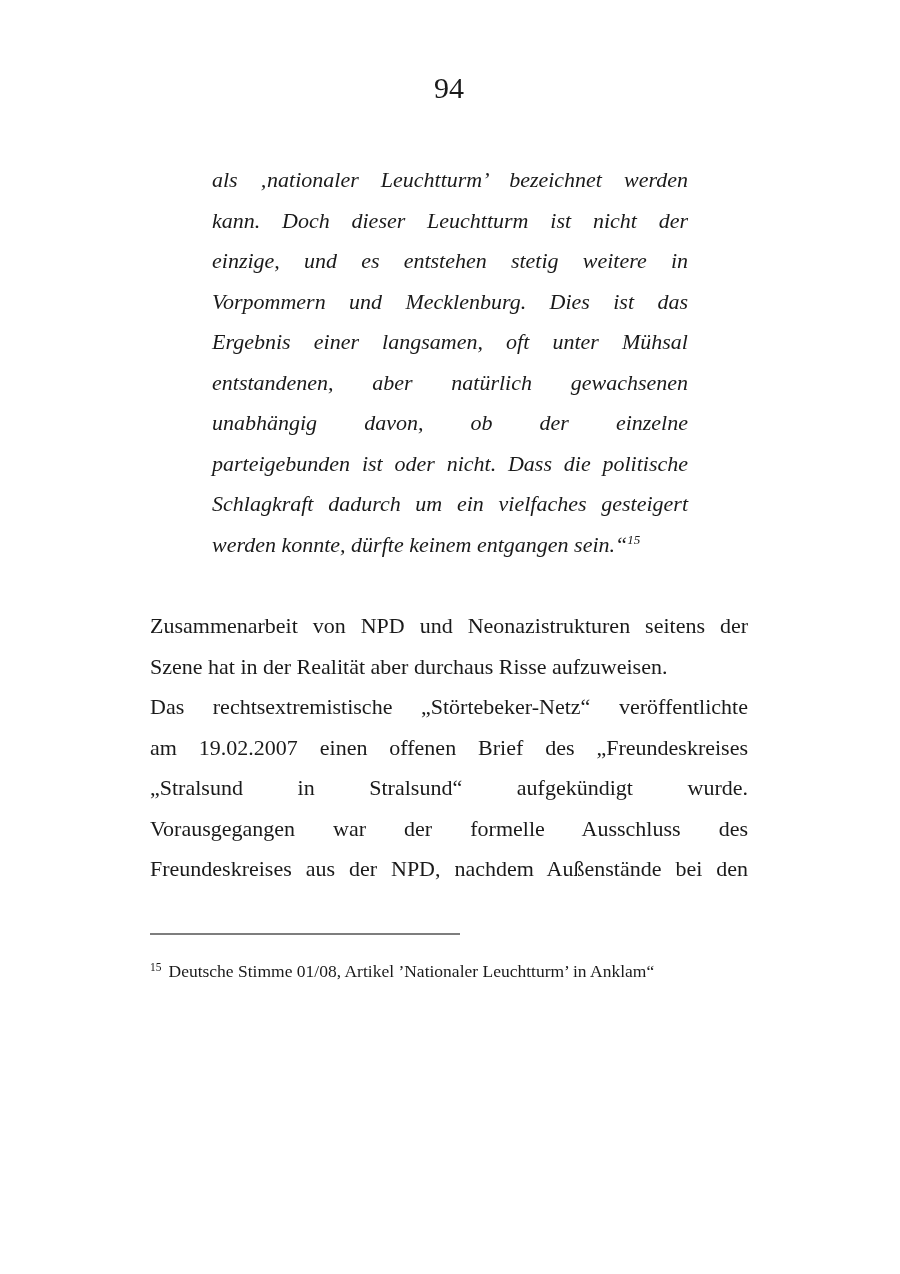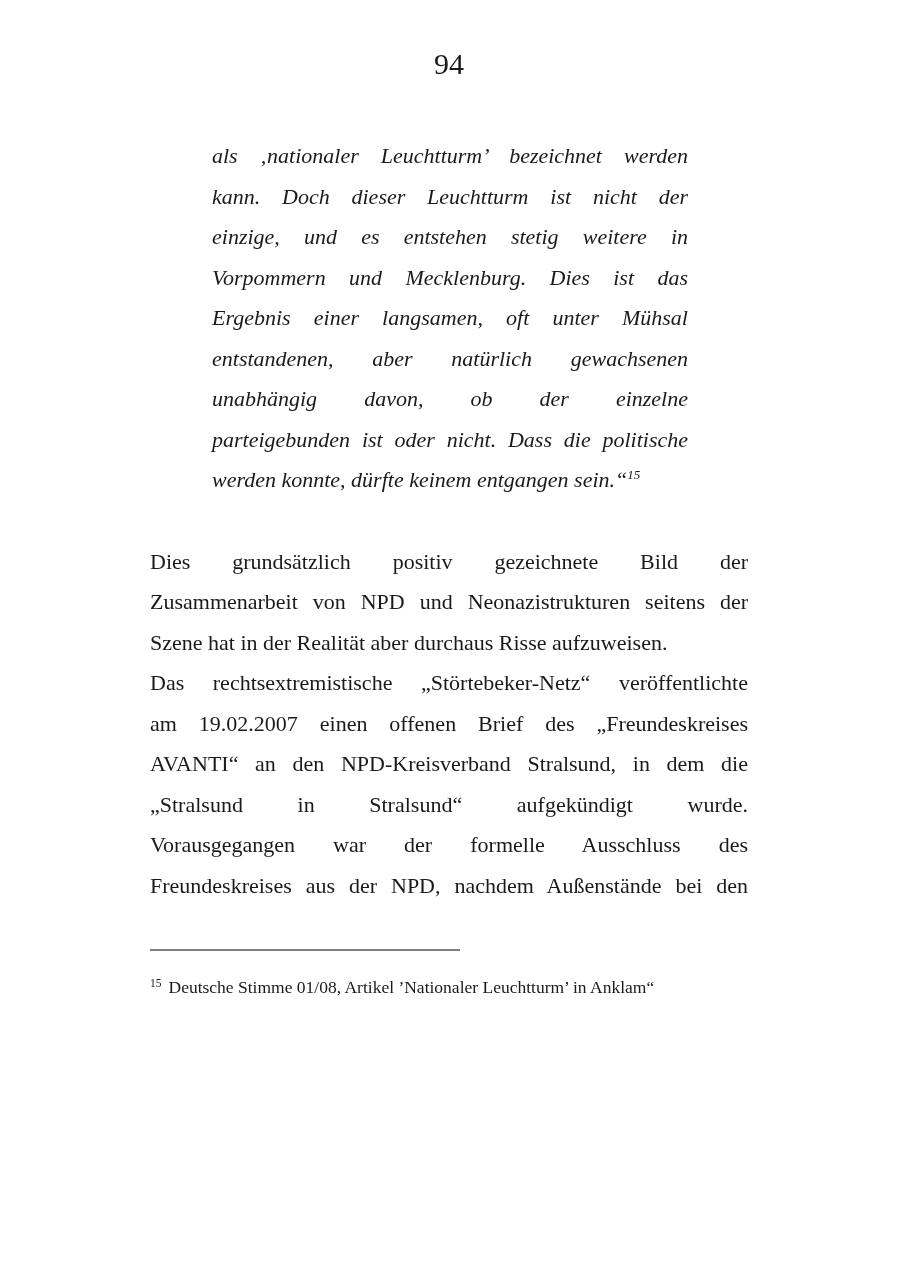--- a/index.html
+++ b/index.html
@@ -15,21 +15,21 @@
     overflow: hidden;
   }
   .page {
     position: relative;
     width: 900px;
     height: 1274px;
     box-sizing: border-box;
     padding: 0 152px 0 150px;
   }
   .page-number {
-    padding-top: 48px;
+    padding-top: 72px;
     font-size: 30px;
     line-height: 32px;
     text-align: center;
   }
   .quote {
     margin-top: 56px;
     margin-left: 62px;
     width: 476px;
     font-style: italic;
     font-size: 22px;
@@ -88,39 +88,38 @@
   <section class="quote">
     <div>
         <div class="line">als ‚nationaler Leuchtturm’ bezeichnet werden</div>
         <div class="line">kann. Doch dieser Leuchtturm ist nicht der</div>
         <div class="line">einzige, und es entstehen stetig weitere in</div>
         <div class="line">Vorpommern und Mecklenburg. Dies ist das</div>
         <div class="line">Ergebnis einer langsamen, oft unter Mühsal</div>
         <div class="line">entstandenen, aber natürlich gewachsenen</div>
         <div class="line">unabhängig davon, ob der einzelne</div>
         <div class="line">parteigebunden ist oder nicht. Dass die politische</div>
+        <div class="line">Schlagkraft dadurch um ein vielfaches gesteigert</div>
       </div>
     <div class="line last">
       <span>werden konnte, dürfte keinem entgangen sein.“</span><sup class="fnref">15</sup>
     </div>
   </section>
 
   <section class="body-text">
     <div>
       <div>
-          <div class="line">Dies grundsätzlich positiv gezeichnete Bild der</div>
           <div class="line">Zusammenarbeit von NPD und Neonazistrukturen seitens der</div>
         </div>
       <div class="line last">Szene hat in der Realität aber durchaus Risse aufzuweisen.</div>
     </div>
     <div>
       <div>
           <div class="line">Das rechtsextremistische „Störtebeker-Netz“ veröffentlichte</div>
           <div class="line">am 19.02.2007 einen offenen Brief des „Freundeskreises</div>
-          <div class="line">AVANTI“ an den NPD-Kreisverband Stralsund, in dem die</div>
           <div class="line">„Stralsund in Stralsund“ aufgekündigt wurde.</div>
           <div class="line">Vorausgegangen war der formelle Ausschluss des</div>
           <div class="line">Freundeskreises aus der NPD, nachdem Außenstände bei den</div>
         </div>
     </div>
   </section>
 
   <div class="footnote-rule"></div>
 
   <div class="footnote">

